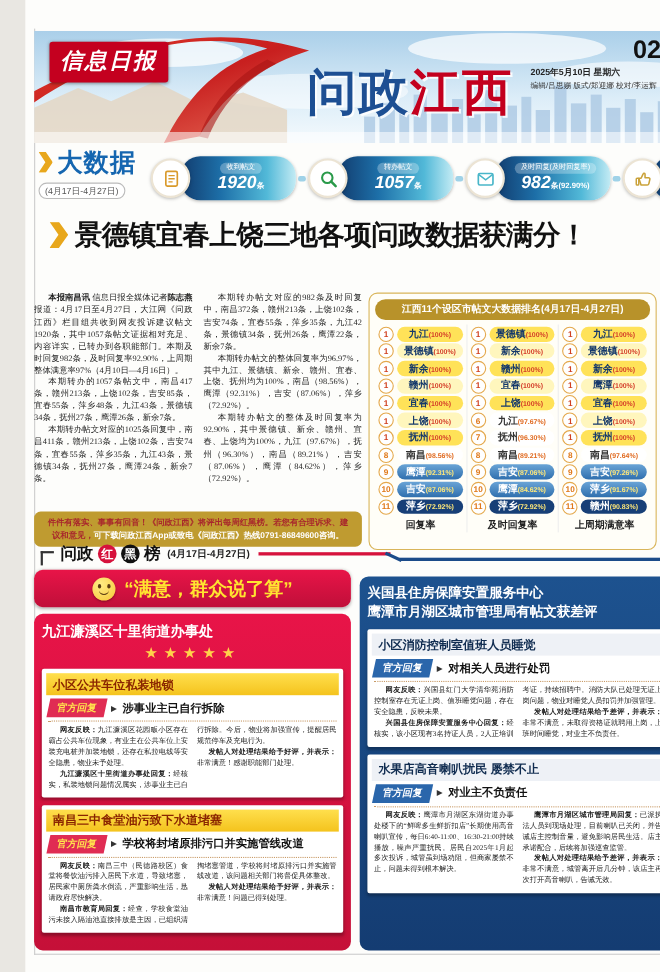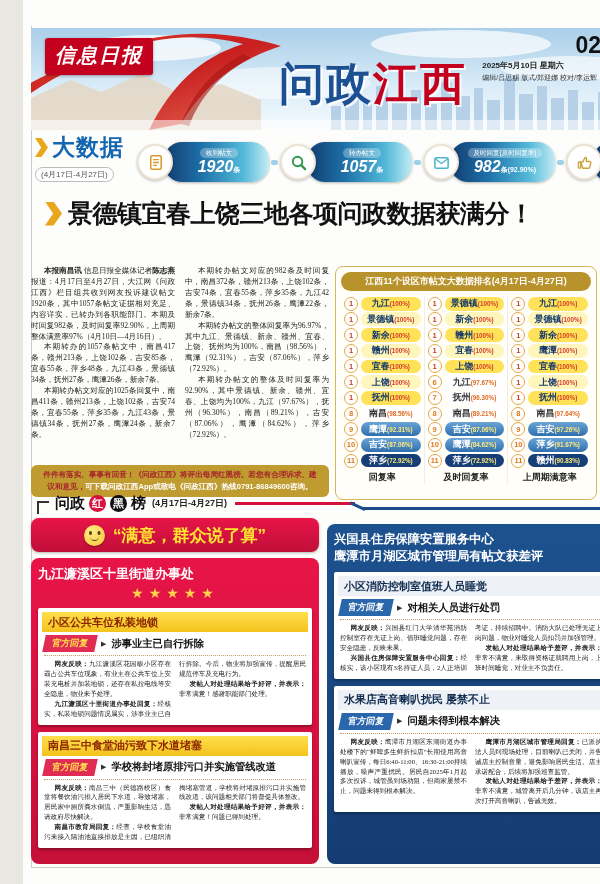--- a/index.html
+++ b/index.html
@@ -506,21 +506,21 @@
                 <p><span class="b">网友反映：</span><span>兴国县红门大学清华苑消防控制室存在无证上岗、值班睡觉问题，存在安全隐患，反映未果。</span></p>
                 <p><span class="b">兴国县住房保障安置服务中心回复：</span><span>经核实，该小区现有3名持证人员，2人正培训考证，持续招聘中。消防大队已处理无证上岗问题，物业对睡觉人员扣罚并加强管理。</span></p>
                 <p><span class="b">发帖人对处理结果给予差评，并表示：</span><span>非常不满意，未取得资格证就聘用上岗，上班时间睡觉，对业主不负责任。</span></p>
               </div>
             </div>
             <div class="case">
               <div class="case-title">水果店高音喇叭扰民 屡禁不止</div>
               <div class="reply-row">
                 <span class="tag">官方回复</span>
                 <span class="reply-arrow">▶</span>
-                <span class="reply-text">问题未得到根本解决</span>
+                <span class="reply-text">对业主不负责任</span>
               </div>
               <div class="case-divider"></div>
               <div class="case-body">
                 <p><span class="b">网友反映：</span><span>鹰潭市月湖区东湖街道办事处楼下的“鲜啤多生鲜折扣店”长期使用高音喇叭宣传，每日6:40-11:00、16:30-21:00持续播放，噪声严重扰民。居民自2025年1月起多次投诉，城管虽到场劝阻，但商家屡禁不止，问题未得到根本解决。</span></p>
                 <p><span class="b">鹰潭市月湖区城市管理局回复：</span><span>已派执法人员到现场处理，目前喇叭已关闭，并告诫店主控制音量，避免影响居民生活。店主承诺配合，后续将加强巡查监管。</span></p>
                 <p><span class="b">发帖人对处理结果给予差评，并表示：</span><span>非常不满意，城管离开后几分钟，该店主再次打开高音喇叭，告诫无效。</span></p>
               </div>
             </div>
           </div>
       </div>

